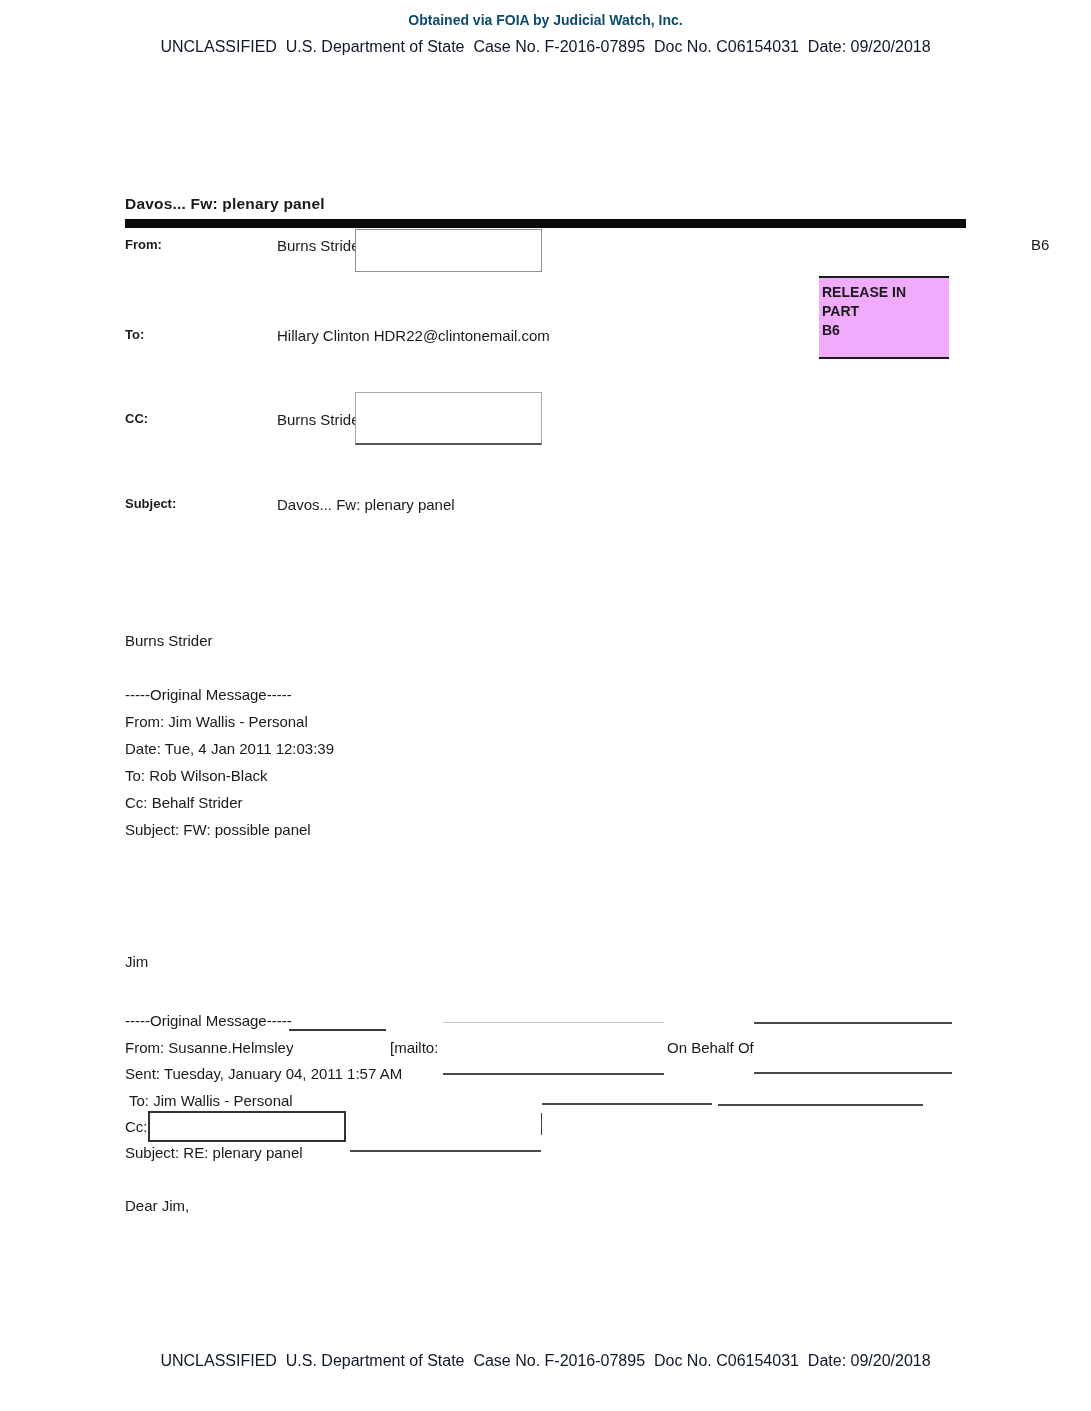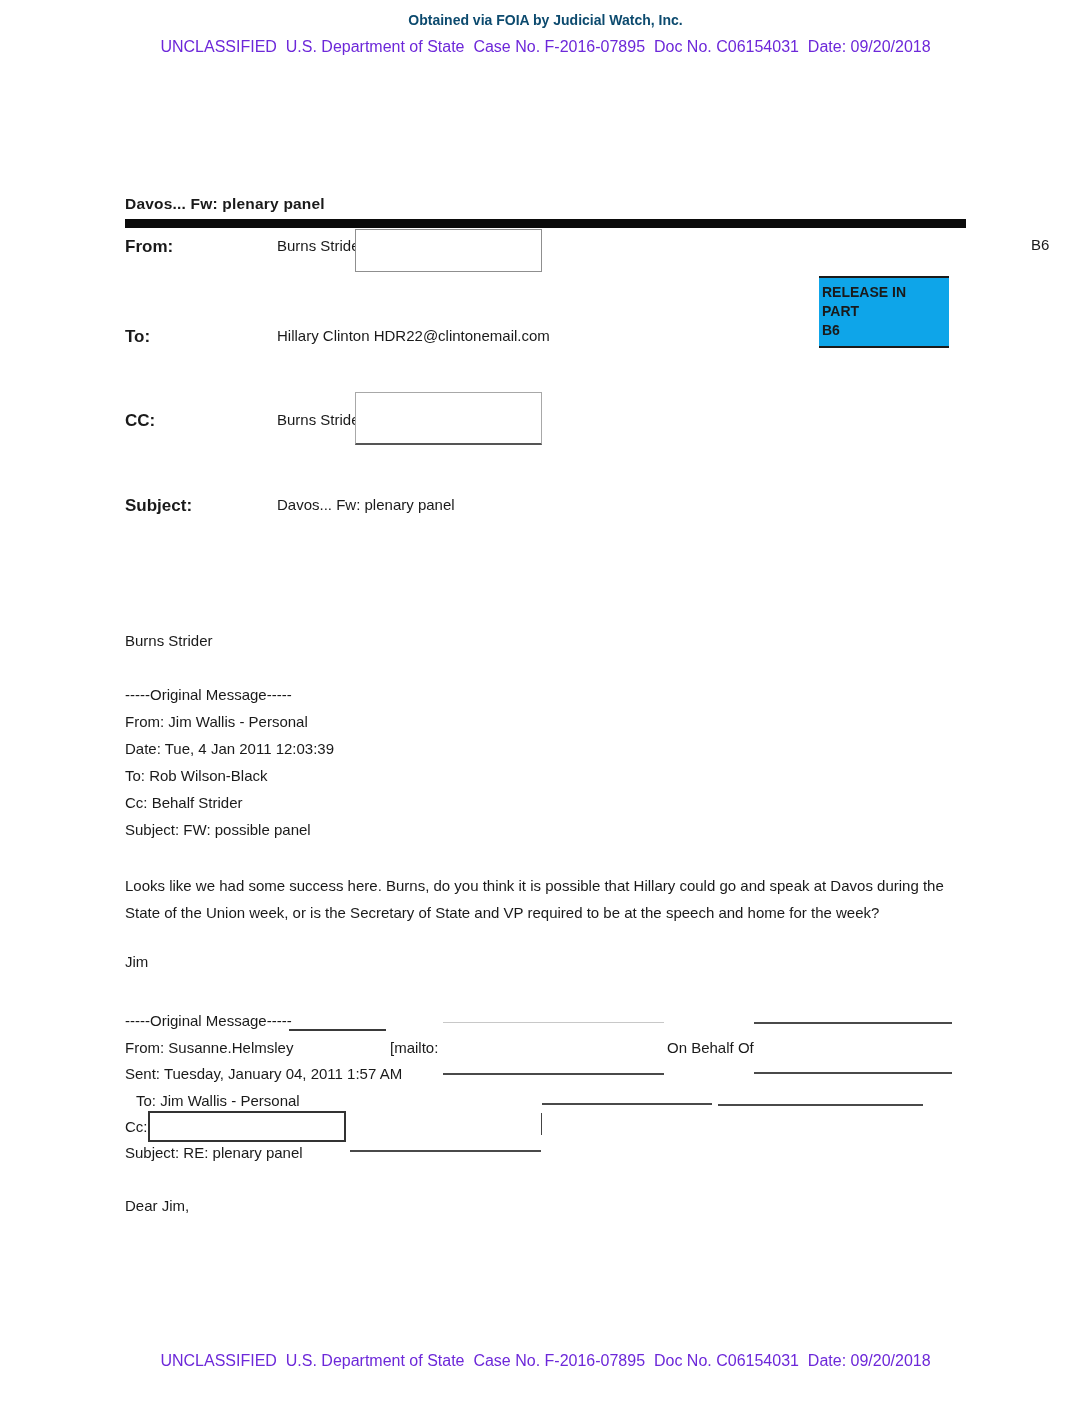--- a/index.html
+++ b/index.html
@@ -6,35 +6,35 @@
   #page{
     position:relative;
     width:1091px;height:1411px;
     background:#ffffff;
     font-family:"Liberation Sans","DejaVu Sans",sans-serif;
     color:#1a1a1a;
     overflow:hidden;
   }
   .abs{position:absolute;}
   .centered{left:0;width:1091px;text-align:center;}
-  .caseline{font-size:16px;white-space:pre;color:#6d28d9;}
+  .caseline{font-size:16px;white-space:pre;color:#0f172a;}
   .foia{font-size:14px;font-weight:bold;}
   .title{font-size:15.5px;font-weight:bold;letter-spacing:.2px;}
   .rule{background:#0b0b0b;}
-  .lbl{font-size:17px;font-weight:bold;}
+  .lbl{font-size:13px;font-weight:bold;}
   .val{font-size:15px;}
   .bodyline{font-size:15px;line-height:19px;white-space:pre;}
   .para{font-size:15px;line-height:27px;}
   .redact{background:#ffffff;}
   .stamp{
     border-top:2px solid #1a1a1a;
     border-bottom:2px solid #1a1a1a;
-    padding:5px 3px 6px 3px;
+    padding:5px 3px 17px 3px;
     font-size:14px;font-weight:bold;line-height:19px;
-    background:#0ea5e9;
+    background:#f0abfc;
   }
   .b6{font-size:15px;}
 </style>
 </head>
 <body>
 
 <div id="page">
 
   <div class="abs centered foia" style="top:12px;color:#0c4a6e;">Obtained via FOIA by Judicial Watch, Inc.</div>
   <div class="abs centered caseline" style="top:38px;">UNCLASSIFIED  U.S. Department of State  Case No. F-2016-07895  Doc No. C06154031  Date: 09/20/2018</div>
@@ -64,34 +64,33 @@
   <div class="abs val" style="left:277px;top:496px;">Davos... Fw: plenary panel</div>
 
   <div class="abs bodyline" style="left:125px;top:631px;">Burns Strider</div>
 
   <div class="abs bodyline" style="left:125px;top:685px;">-----Original Message-----</div>
   <div class="abs bodyline" style="left:125px;top:712px;">From: Jim Wallis - Personal</div>
   <div class="abs bodyline" style="left:125px;top:739px;">Date: Tue, 4 Jan 2011 12:03:39</div>
   <div class="abs bodyline" style="left:125px;top:766px;">To: Rob Wilson-Black</div>
   <div class="abs bodyline" style="left:125px;top:793px;">Cc: Behalf Strider</div>
   <div class="abs bodyline" style="left:125px;top:820px;">Subject: FW: possible panel</div>
-  <div class="abs para" style="left:125px;top:872px;width:822px;">Looks like we had some success here. Burns, do you think it is possible that Hillary could go and speak at Davos during the State of the Union week, or is the Secretary of State and VP required to be at the speech and home for the week?</div>
   <div class="abs bodyline" style="left:125px;top:952px;text-align:center;">Jim</div>
 
   <div class="abs bodyline" style="left:125px;top:1011px;">-----Original Message-----</div>
   <div class="abs" style="left:289px;top:1010px;width:97px;height:19px;border-bottom:2px solid #3a3a3a;"></div>
 
   <div class="abs bodyline" style="left:125px;top:1038px;">From: Susanne.Helmsley</div>
   <div class="abs bodyline" style="left:390px;top:1038px;">[mailto:</div>
   <div class="abs redact" style="left:443px;top:1022px;width:221px;height:50px;border-top:1px solid #c8c8c8;border-bottom:2px solid #4a4a4a;"></div>
   <div class="abs bodyline" style="left:667px;top:1038px;">On Behalf Of</div>
   <div class="abs redact" style="left:754px;top:1022px;width:198px;height:48px;border-top:2px solid #4a4a4a;border-bottom:2px solid #4a4a4a;"></div>
 
   <div class="abs bodyline" style="left:125px;top:1064px;">Sent: Tuesday, January 04, 2011 1:57 AM</div>
-  <div class="abs bodyline" style="left:136px;top:1091px;">To: Jim Wallis - Personal</div>
+  <div class="abs bodyline" style="left:129px;top:1091px;">To: Jim Wallis - Personal</div>
 
   <div class="abs bodyline" style="left:125px;top:1117px;">Cc:</div>
   <div class="abs redact" style="left:148px;top:1111px;width:194px;height:27px;border:2px solid #333;"></div>
   <div class="abs redact" style="left:350px;top:1107px;width:191px;height:43px;border-bottom:2px solid #4a4a4a;"></div>
   <div class="abs" style="left:541px;top:1113px;width:2px;height:22px;background:#444;"></div>
   <div class="abs redact" style="left:542px;top:1103px;width:170px;height:40px;border-top:2px solid #4a4a4a;"></div>
   <div class="abs redact" style="left:718px;top:1104px;width:205px;height:41px;border-top:2px solid #4a4a4a;"></div>
 
   <div class="abs bodyline" style="left:125px;top:1143px;">Subject: RE: plenary panel</div>
   <div class="abs bodyline" style="left:125px;top:1196px;">Dear Jim,</div>

